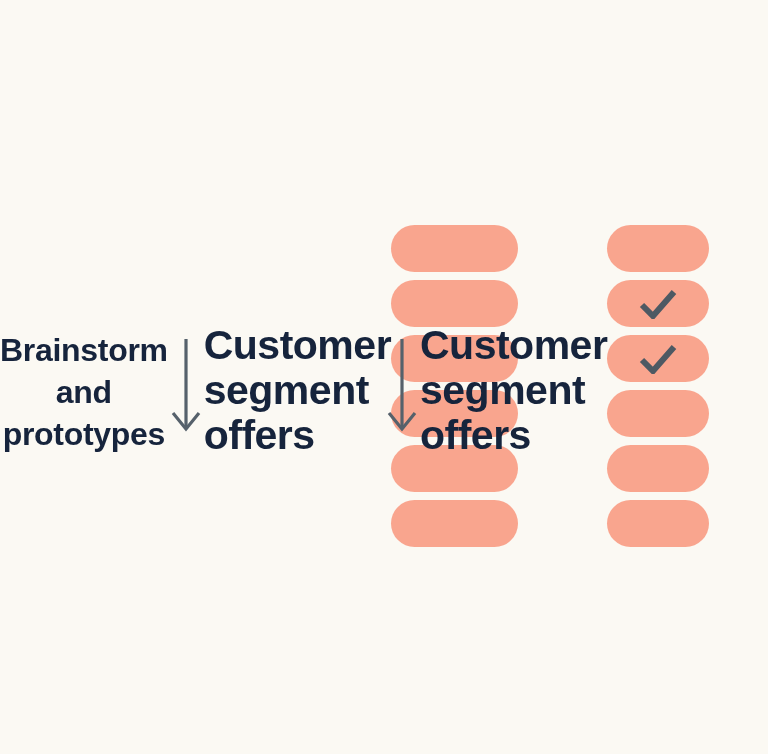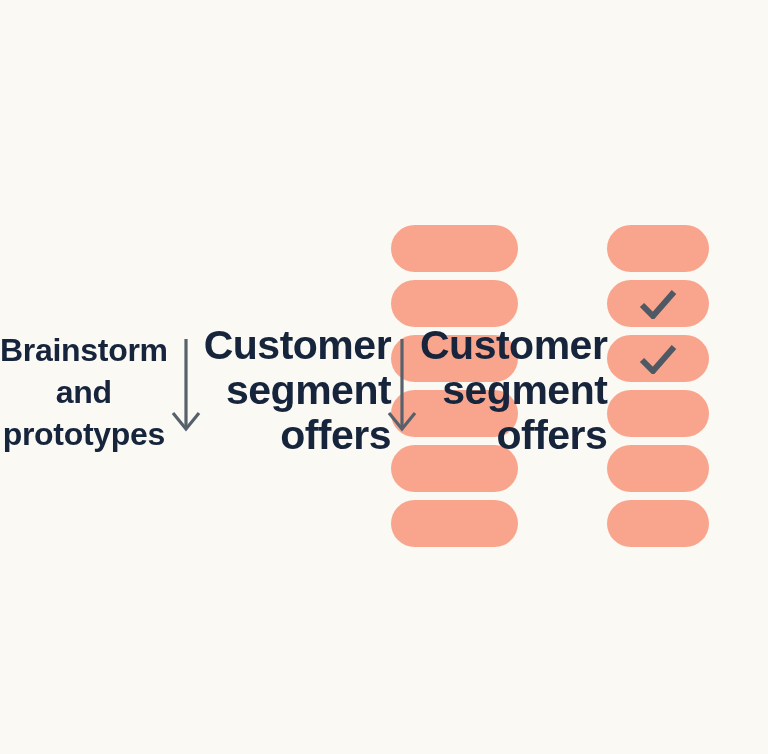--- a/index.html
+++ b/index.html
@@ -42,21 +42,21 @@
     display: flex;
     align-items: center;
     justify-content: center;
   }
   .subheading {
     margin: 26px 0 0 0;
     font-size: 41px;
     font-weight: 700;
     line-height: 45px;
     letter-spacing: -0.5px;
-    text-align: right;
+    text-align: left;
     white-space: pre-line;
     color: var(--text, #16243C);
   }
   .pills {
     margin-top: 18px;
     display: flex;
     flex-direction: column;
     gap: 8px;
   }
   .pill {

